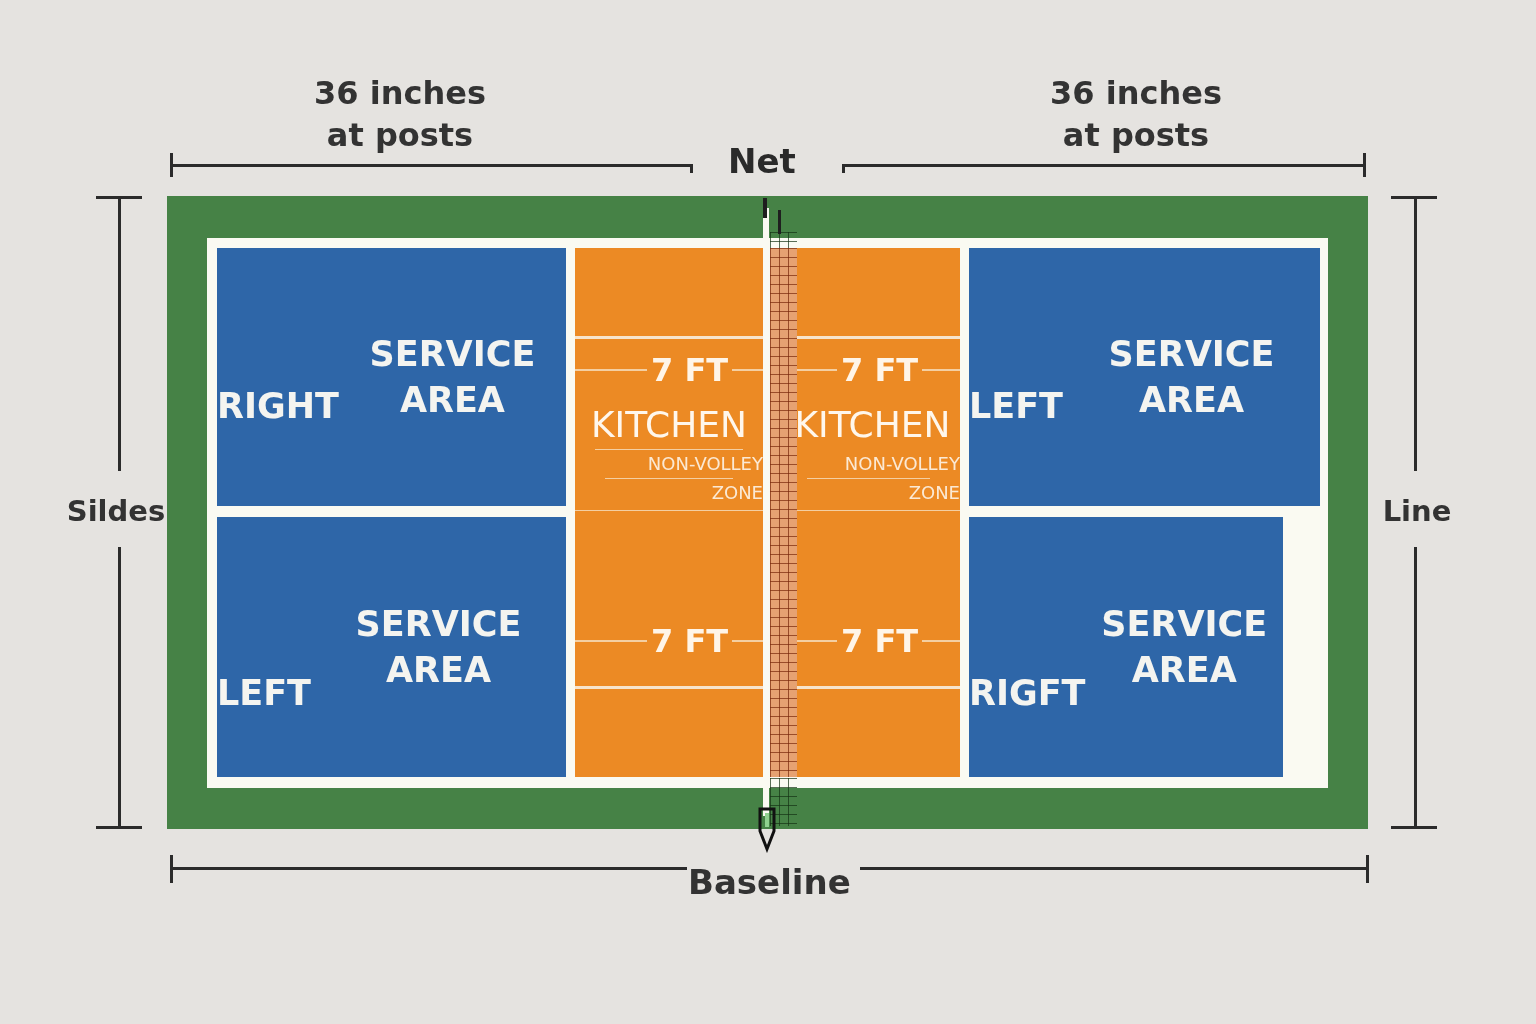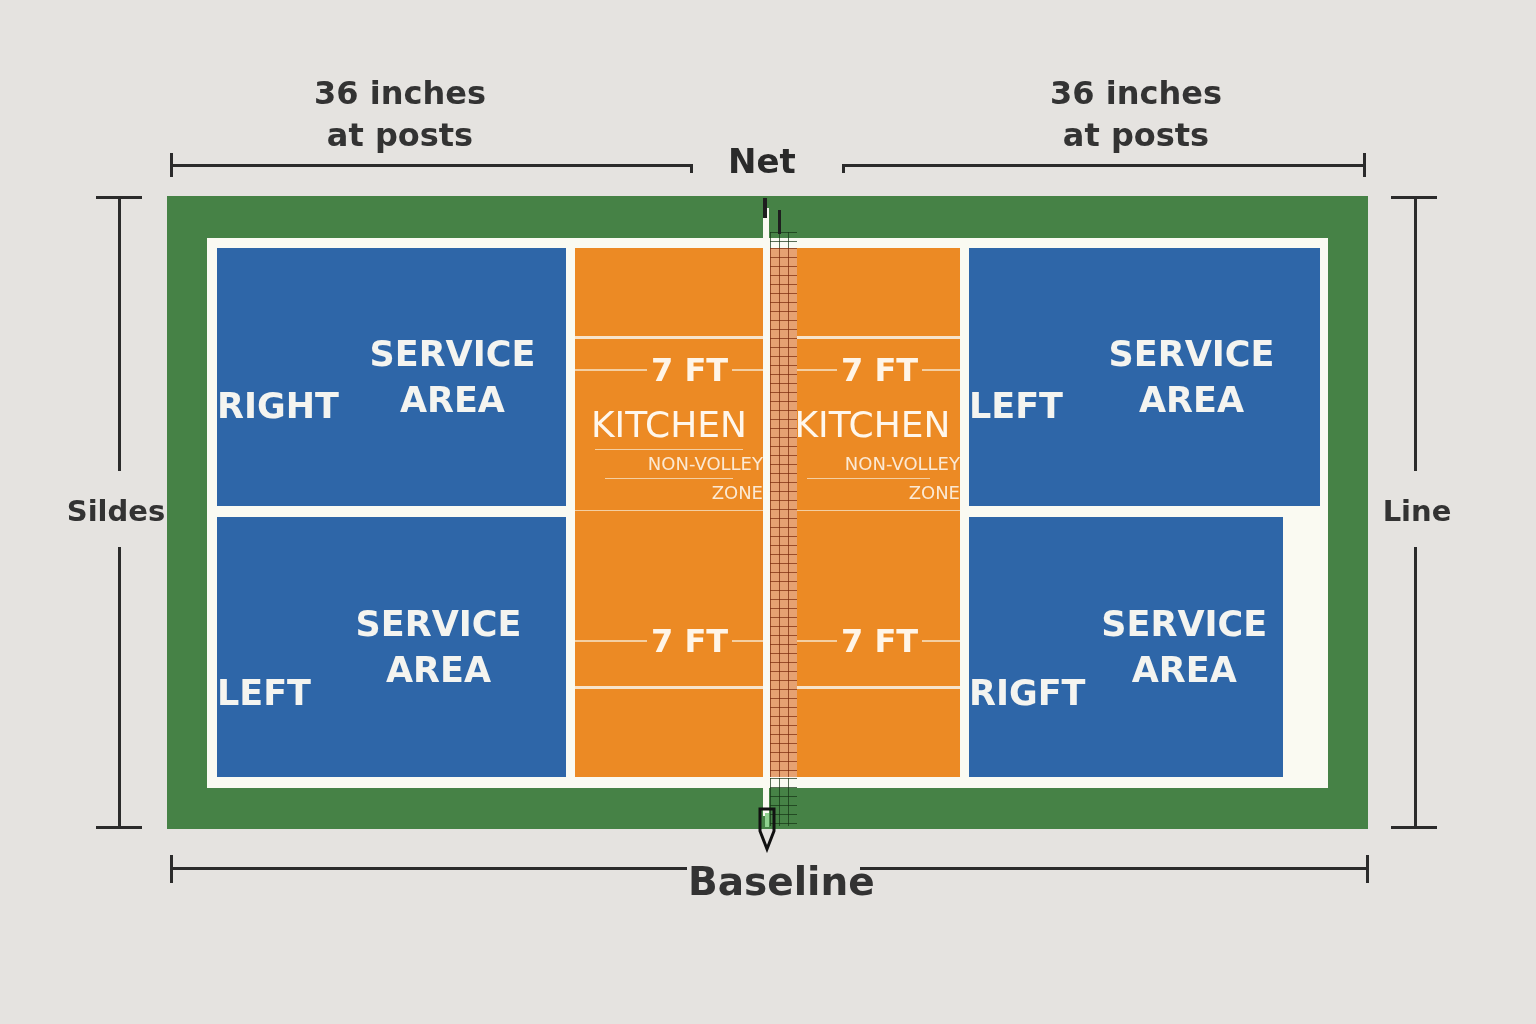--- a/index.html
+++ b/index.html
@@ -94,21 +94,21 @@
 <div class="tick-h" style="left:96px; top:826px;"></div>
 
 <div class="tick-h" style="left:1391px; top:196px;"></div>
 <div class="vline" style="left:1414px; top:197px; height:274px;"></div>
 <div class="dim-text" style="left:1370px; top:493px; width:94px; font-size:29px; line-height:36px;">Line</div>
 <div class="vline" style="left:1414px; top:547px; height:280px;"></div>
 <div class="tick-h" style="left:1391px; top:826px;"></div>
 
 <div class="tick-v" style="left:170px; top:855px; height:28px;"></div>
 <div class="hline" style="left:171px; top:867px; width:516px;"></div>
-<div class="dim-text" style="left:688px; top:862px; width:162px; font-size:39px; line-height:40px;">Baseline</div>
+<div class="dim-text" style="left:688px; top:862px; width:162px; font-size:34px; line-height:40px;">Baseline</div>
 <div class="hline" style="left:860px; top:867px; width:508px;"></div>
 <div class="tick-v" style="left:1366px; top:855px; height:28px;"></div>
 
 <div id="court-surround" class="abs"></div>
 <div id="court-boundary" class="abs"></div>
 
 <div class="service" style="left:217px; top:248px; width:349px; height:258px;">
   <span style="margin-top:58px;">RIGHT</span>
   <span>SERVICE AREA</span>
 </div>

